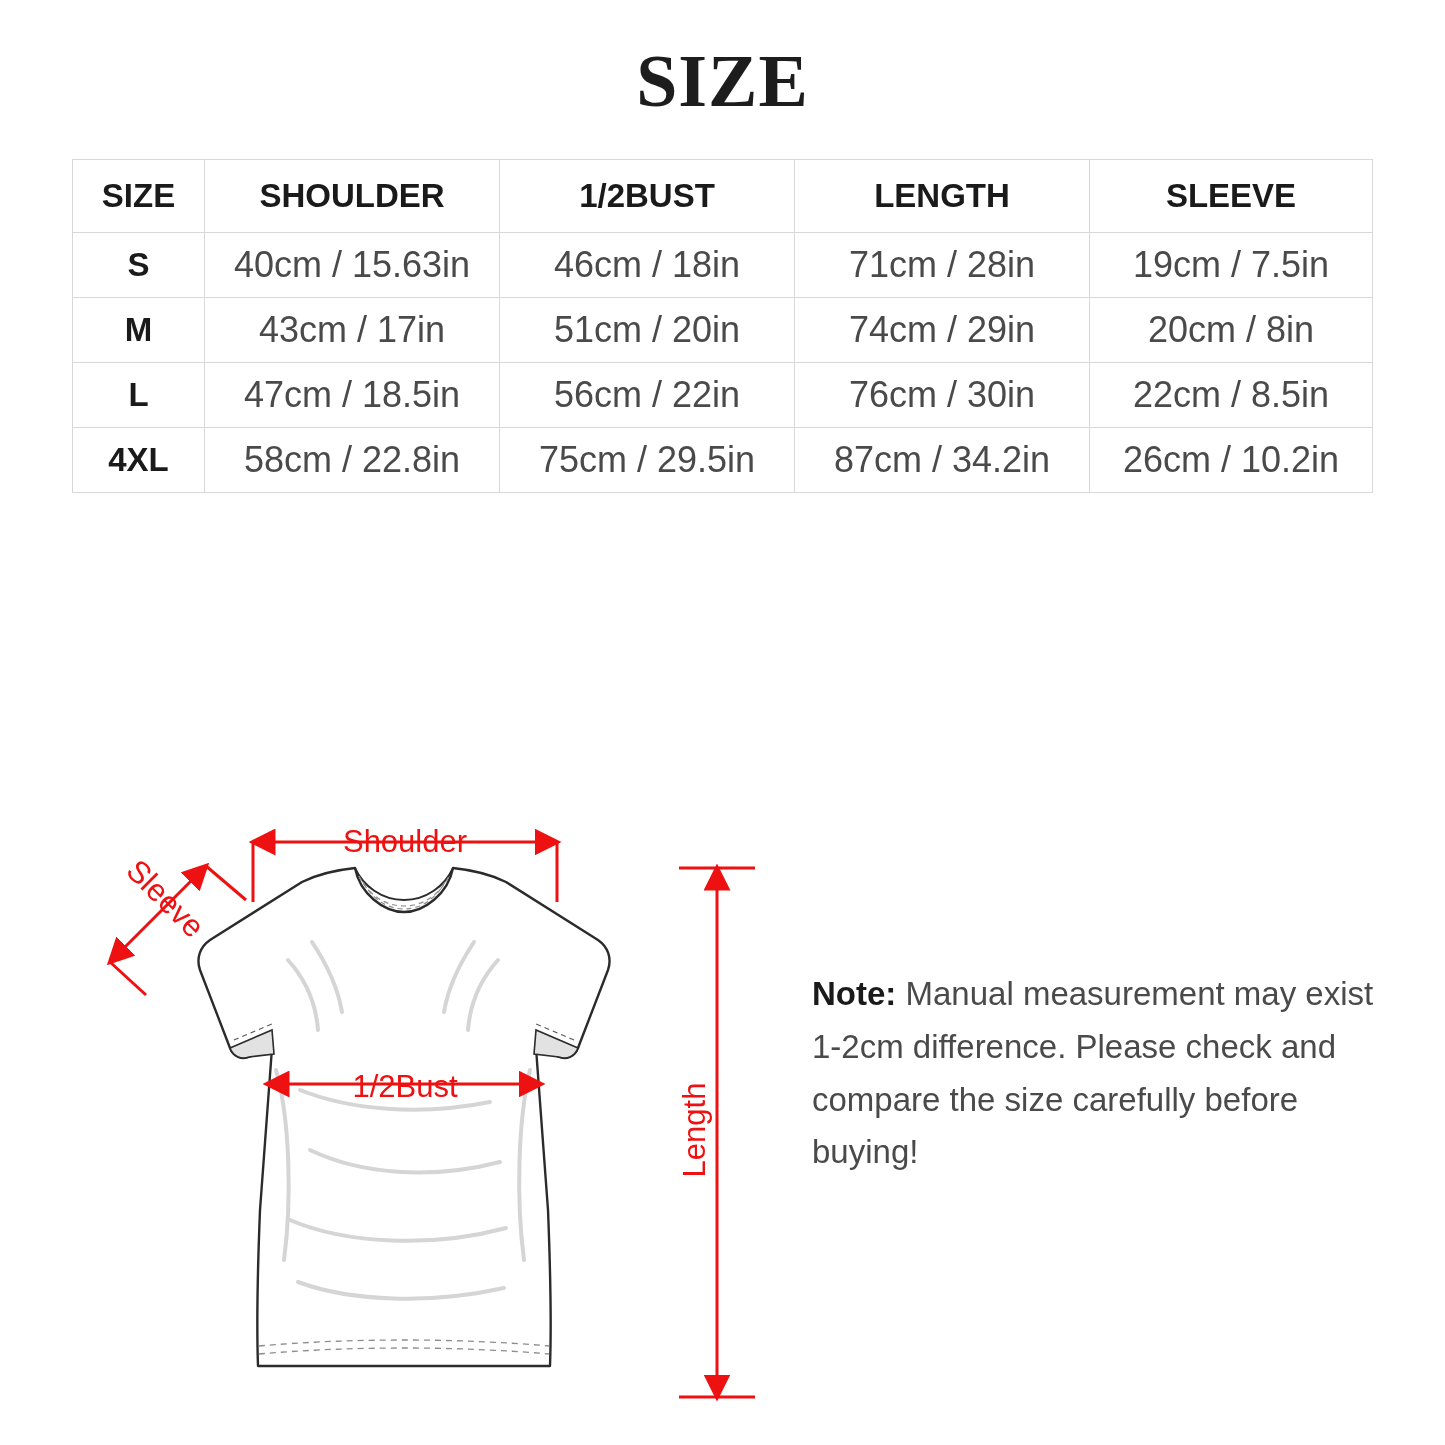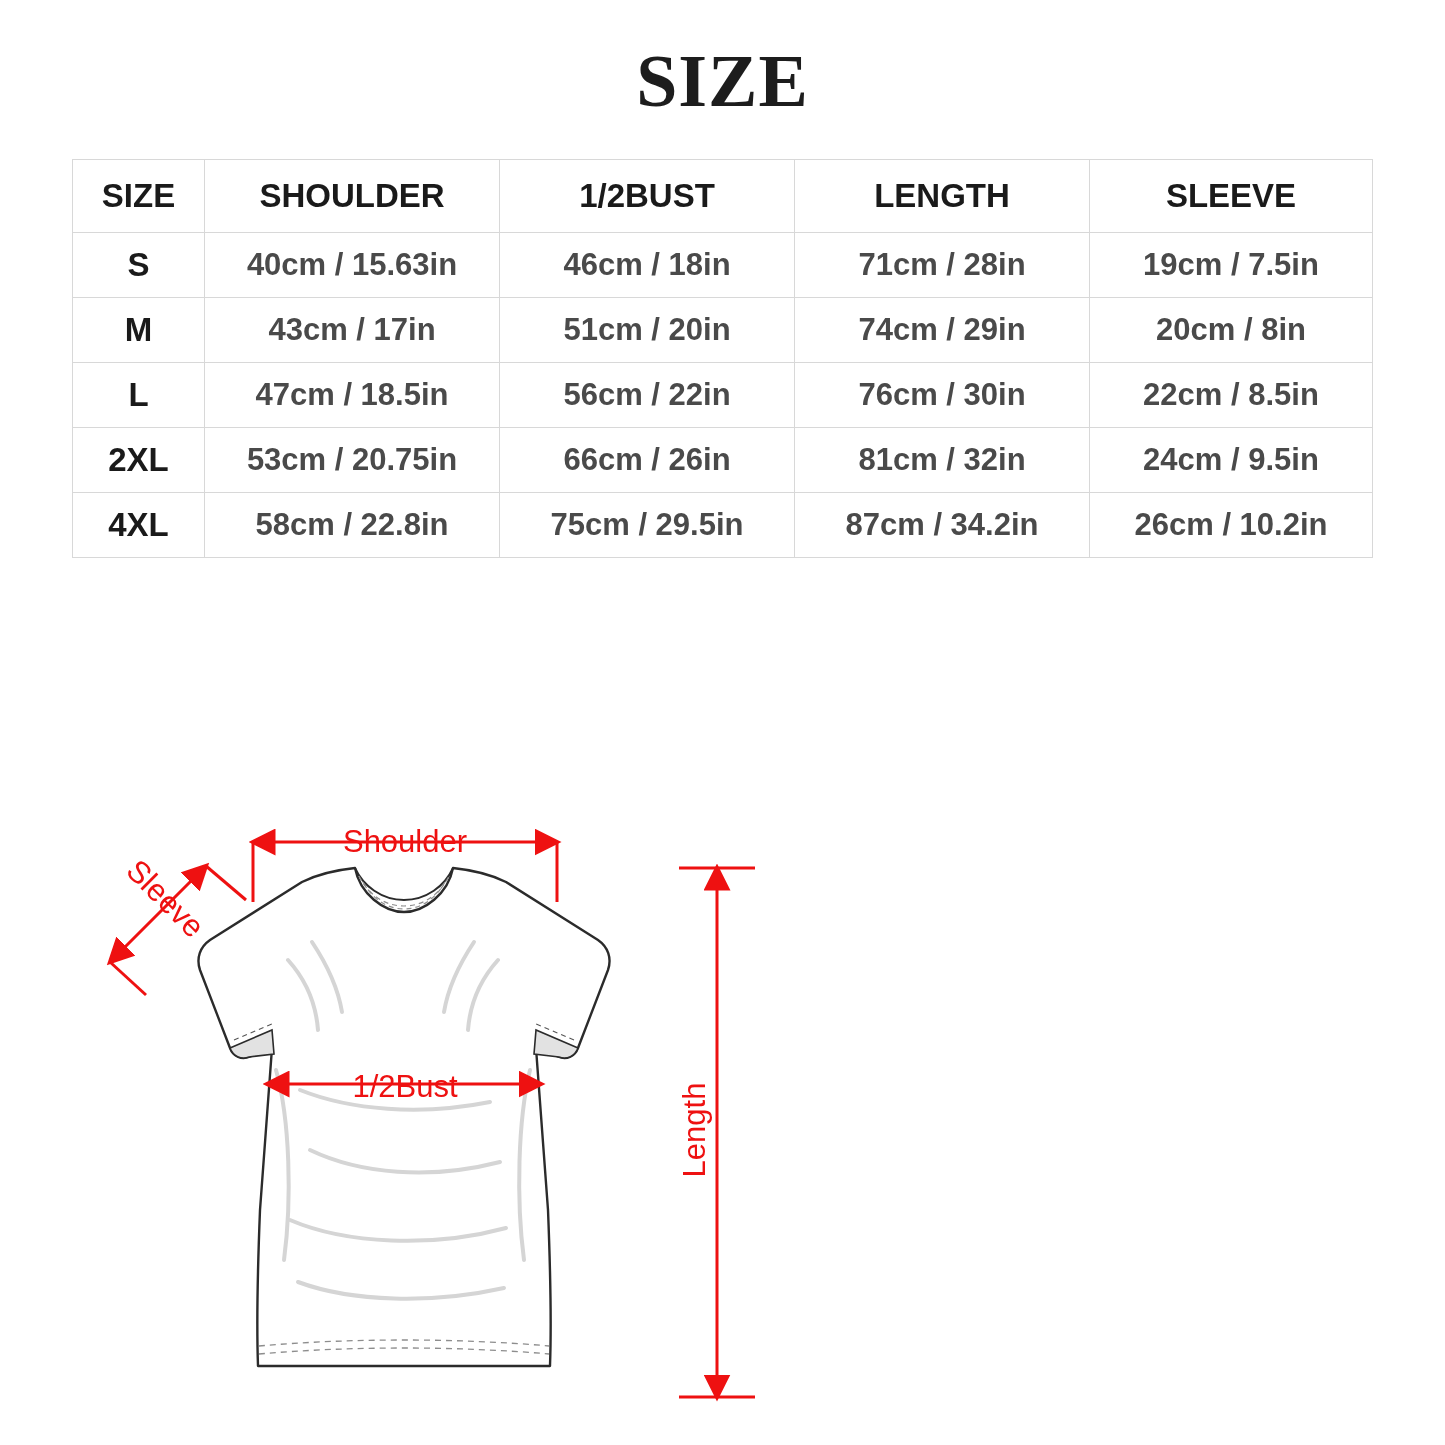--- a/index.html
+++ b/index.html
@@ -43,25 +43,25 @@
   }
   table.size-table {
     border-collapse: collapse;
     width: 100%;
     table-layout: fixed;
   }
   table.size-table th,
   table.size-table td {
     border: 1px solid #d8d8d8;
     text-align: center;
-    font-size: 31px;
+    font-size: 36px;
     color: #4a4a4a;
     height: 64px;
     padding: 0;
-    font-weight: bold;
+    font-weight: normal;
   }
   table.size-table thead th {
     font-weight: bold;
     font-size: 33px;
     color: #1a1a1a;
     height: 72px;
   }
   table.size-table tbody td.size-col {
     font-weight: bold;
     font-size: 33px;
@@ -137,27 +137,20 @@
           <td>51cm / 20in</td>
           <td>74cm / 29in</td>
           <td>20cm / 8in</td>
         </tr>
         <tr>
           <td class="size-col">L</td>
           <td>47cm / 18.5in</td>
           <td>56cm / 22in</td>
           <td>76cm / 30in</td>
           <td>22cm / 8.5in</td>
-        </tr>
-        <tr>
-          <td class="size-col">2XL</td>
-          <td>53cm / 20.75in</td>
-          <td>66cm / 26in</td>
-          <td>81cm / 32in</td>
-          <td>24cm / 9.5in</td>
         </tr>
         <tr>
           <td class="size-col">4XL</td>
           <td>58cm / 22.8in</td>
           <td>75cm / 29.5in</td>
           <td>87cm / 34.2in</td>
           <td>26cm / 10.2in</td>
         </tr>
       </tbody>
     </table>
@@ -257,14 +250,17 @@
         <line x1="657" y1="78" x2="657" y2="607" stroke="#ee1111" stroke-width="3" marker-start="url(#arrTail)" marker-end="url(#arrHead)"></line>
         <line x1="619" y1="78" x2="695" y2="78" stroke="#ee1111" stroke-width="3"></line>
         <line x1="619" y1="607" x2="695" y2="607" stroke="#ee1111" stroke-width="3"></line>
         <text x="645" y="340" fill="#ee1111" font-family="Liberation Sans, sans-serif" font-size="31" text-anchor="middle" transform="rotate(-90 645 340)">
           <tspan>Length</tspan>
         </text>
       </g>
     </svg>
   </div>
 
+  <div class="note">
+    <b>Note:</b><span> Manual measurement may exist 1-2cm difference. Please check and compare the size carefully before buying!</span>
+  </div>
 
 </div>
 
 </body></html>

